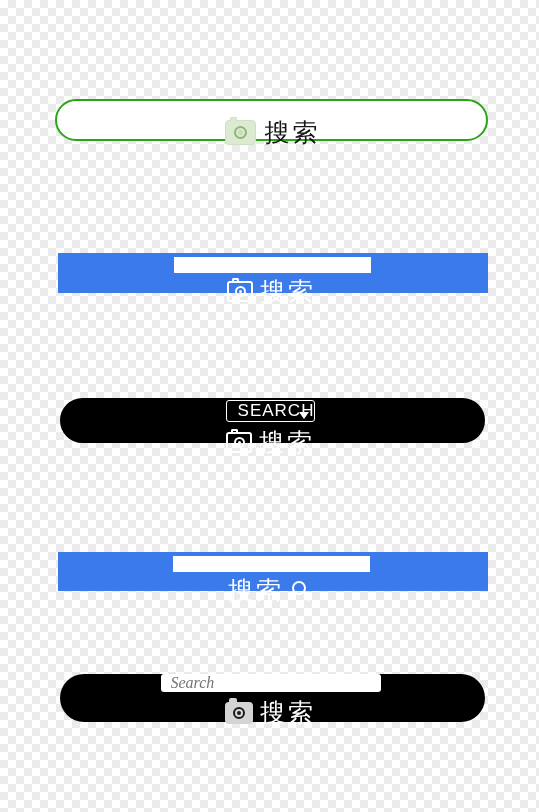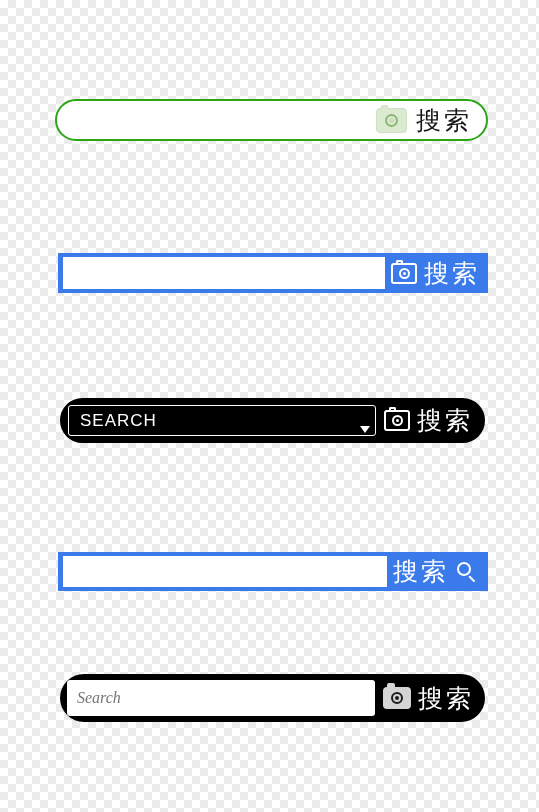--- a/index.html
+++ b/index.html
@@ -23,20 +23,21 @@
   .canvas {
     position: absolute;
     inset: 0;
   }
 
   .bar {
     position: absolute;
     box-sizing: border-box;
     display: flex;
     align-items: center;
+    flex-direction: column;
   }
 
   
   .bar--green {
     left: 55px;
     top: 99px;
     width: 433px;
     height: 42px;
     border: 2px solid #2aa515;
     border-radius: 21px;

